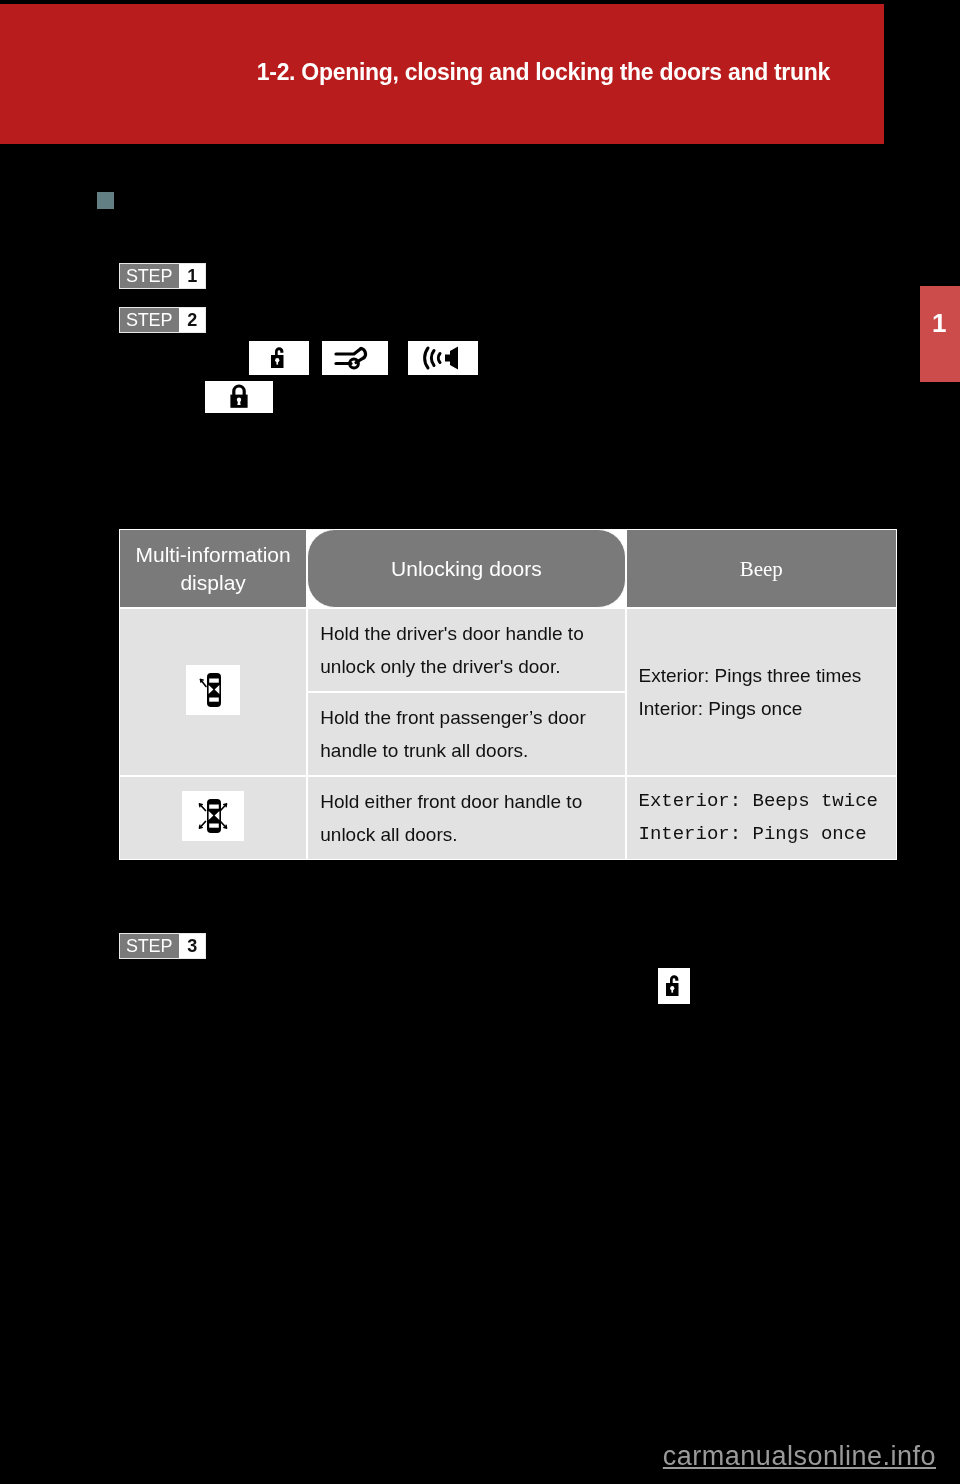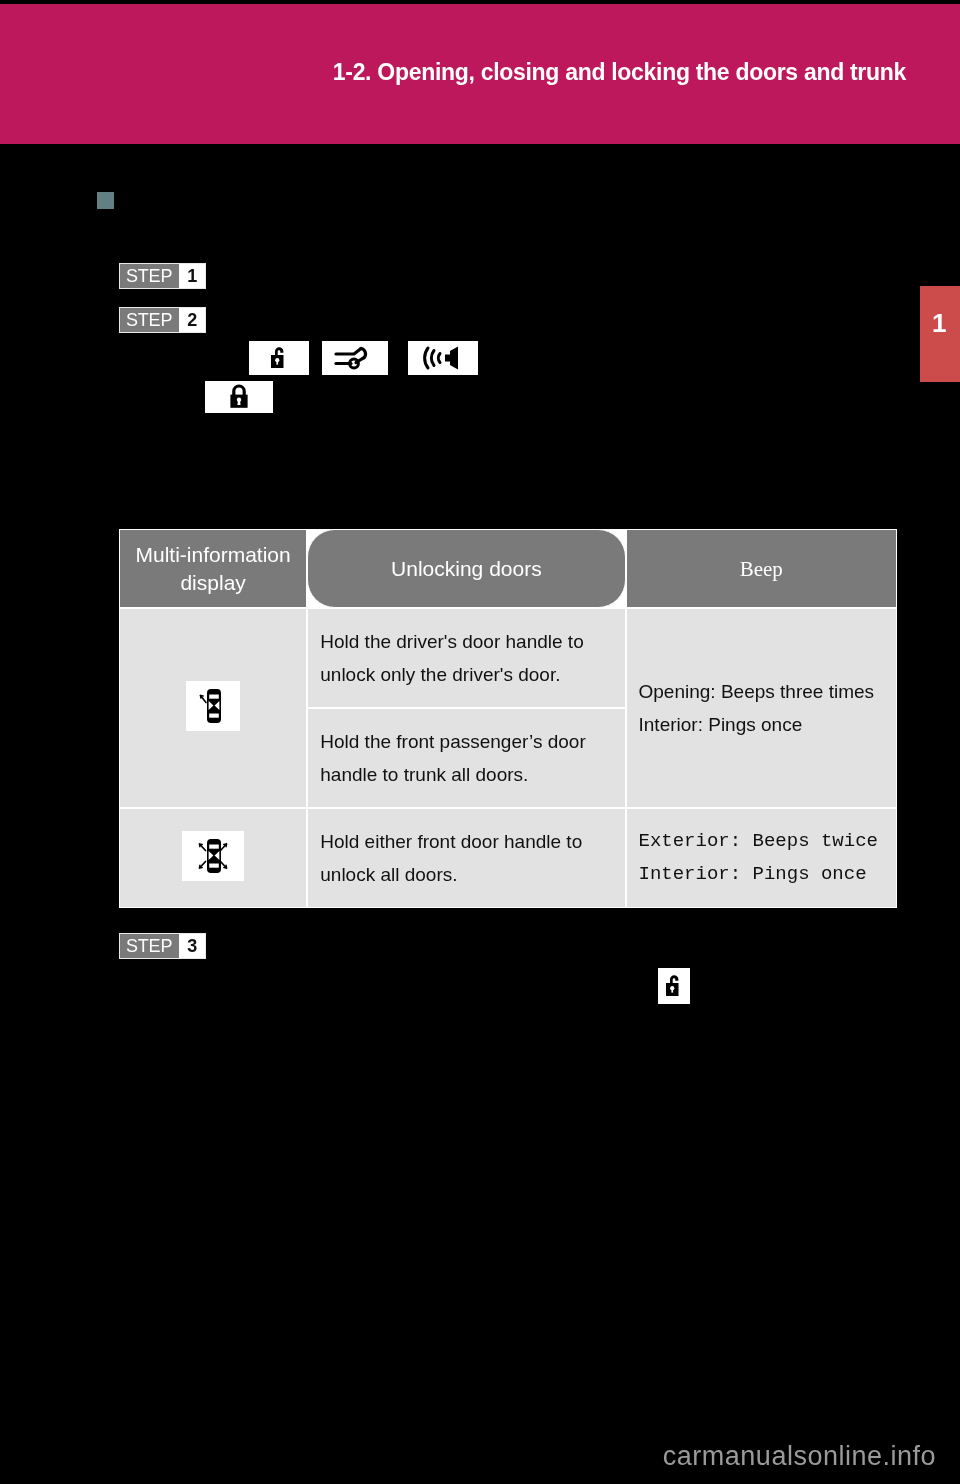--- a/index.html
+++ b/index.html
@@ -13,23 +13,23 @@
     position: relative;
     overflow: hidden;
     font-family: "Liberation Sans", sans-serif;
   }
 
   
   #header-banner {
     position: absolute;
     left: 0;
     top: 4px;
-    width: 960px;
+    width: 884px;
     height: 140px;
-    background: #be185d;
+    background: #b91c1c;
   }
   #header-title {
     position: absolute;
     right: 54px;
     top: 55px;
     color: #ffffff;
     font-size: 23px;
     font-weight: bold;
     letter-spacing: -0.3px;
     white-space: nowrap;
@@ -156,21 +156,21 @@
     line-height: 28px;
     height: 79px;
     text-align: center;
     padding: 4px 6px;
   }
   #info-table tbody td {
     background: #e2e2e2;
     color: #111111;
     font-size: 19px;
     line-height: 33px;
-    padding: 16px 12px;
+    padding: 8px 12px;
   }
   #info-table td.icon-cell {
     text-align: center;
     padding: 4px;
   }
   .col-display { width: 181px; margin-top: 17px; }
   .col-action  { width: 306px; border-radius: 28px; }
   .col-beep    { width: 261px; font-family: Liberation Serif, serif; }
 
   .car-chip {
@@ -181,20 +181,21 @@
   }
 
   
   #watermark {
     position: absolute;
     right: 24px;
     bottom: 12px;
     color: #9a9a9a;
     font-size: 27px;
     letter-spacing: 0.5px;
+    text-decoration: underline;
   }
 </style>
 </head>
 <body>
 
 <div id="header-banner">
   <div id="header-title">1-2. Opening, closing and locking the doors and trunk</div>
 </div>
 
 <div id="chapter-tab">
@@ -274,21 +275,21 @@
             <path d="M11.2 8.5 h9.6 v4.2 h-9.6 Z" fill="#fff"></path>
             <path d="M11.2 27.5 h9.6 v4.2 h-9.6 Z" fill="#fff"></path>
             <path d="M10.6 15 l4.8 4.5 l-4.8 4.5 Z" fill="#fff"></path>
             <path d="M21.4 15 l-4.8 4.5 l4.8 4.5 Z" fill="#fff"></path>
             <path d="M2.5 9.5 L8 16.5" stroke="#000" stroke-width="1.6" fill="none" stroke-linecap="round"></path>
             <path d="M2.5 9.5 l0.4 2.6 M2.5 9.5 l2.6 0.5" stroke="#000" stroke-width="1.5" fill="none" stroke-linecap="round"></path>
           </svg>
         </span>
       </td>
       <td>Hold the driver's door handle to unlock only the driver's door.</td>
-      <td rowspan="2" style="white-space:pre-line;">Opening: Beeps three times
+      <td rowspan="2" style="white-space:pre-line;">Exterior: Pings three times
 Interior: Pings once</td>
     </tr>
     <tr>
       <td>Hold the front passenger’s door handle to trunk all doors.</td>
     </tr>
 
     <tr>
       <td class="icon-cell">
         <span class="car-chip">
           <svg width="38" height="40" viewBox="0 0 38 40">

